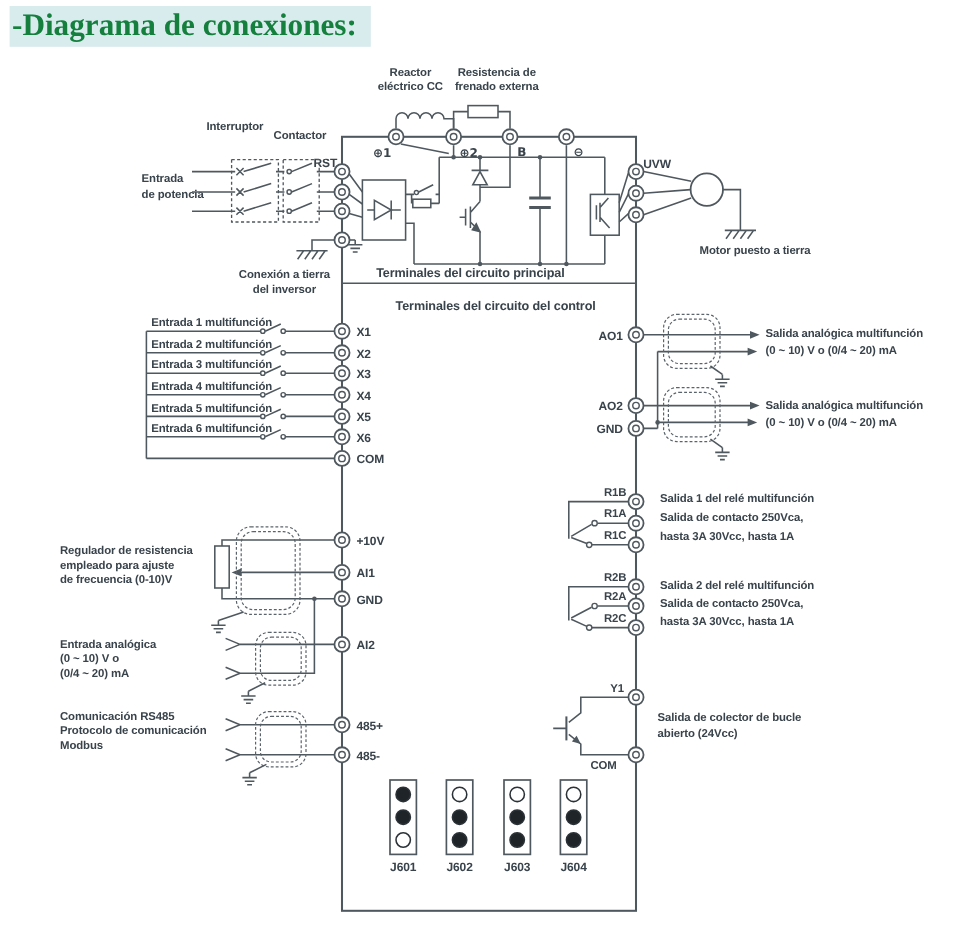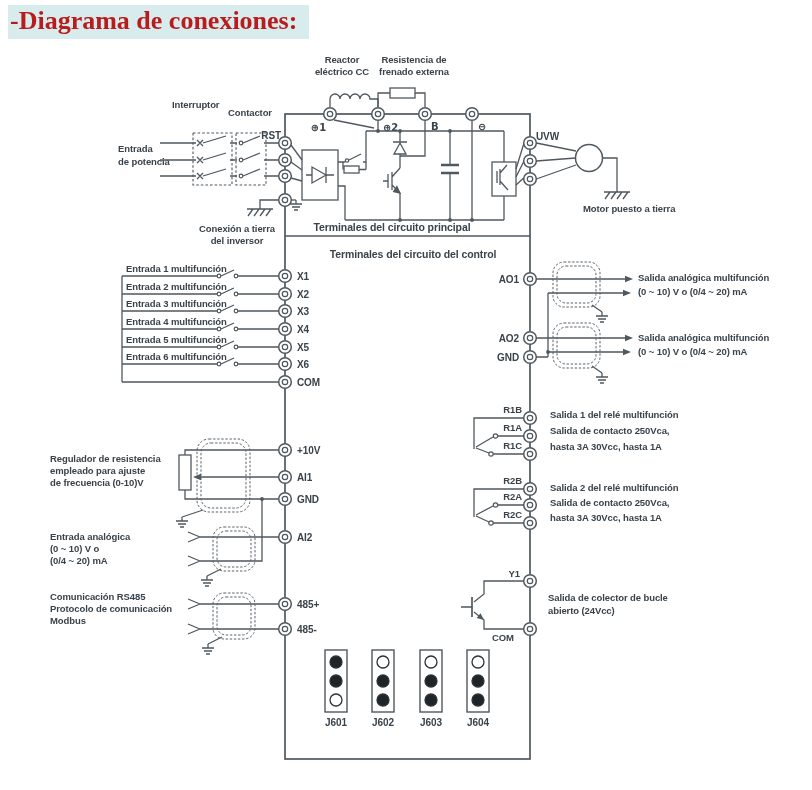--- a/index.html
+++ b/index.html
@@ -1,19 +1,19 @@
 <!DOCTYPE html>
 <html><head>
 <meta charset="utf-8">
 <style>
   html,body { margin:0; padding:0; background:#ffffff; width:812px; height:790px; overflow:hidden; }
   #stage { position:relative; width:812px; height:790px; background:#fff; }
   #title-box {
     position:absolute; left:8px; top:5px;
-    background:#d8ecee; color:#b91c1c;
+    background:#d8ecee; color:#15803d;
     font:bold 26px "Liberation Serif", "DejaVu Serif", serif;
     padding:1px 12px 3px 2px; white-space:nowrap;
   }
   svg { position:absolute; left:0; top:0; }
   .w  { fill:none; stroke:#4f585f; stroke-width:1.3; }
   .w2 { fill:none; stroke:#4f585f; stroke-width:1.7; }
   .thick { fill:none; stroke:#4f585f; stroke-width:2.5; }
   .dashedbox { fill:none; stroke:#4f585f; stroke-width:1.1; stroke-dasharray:2.6 2; }
   .shield { fill:none; stroke:#5a636b; stroke-width:1; stroke-dasharray:2.4 1.7; }
   .fillshape { fill:#4f585f; stroke:none; }

